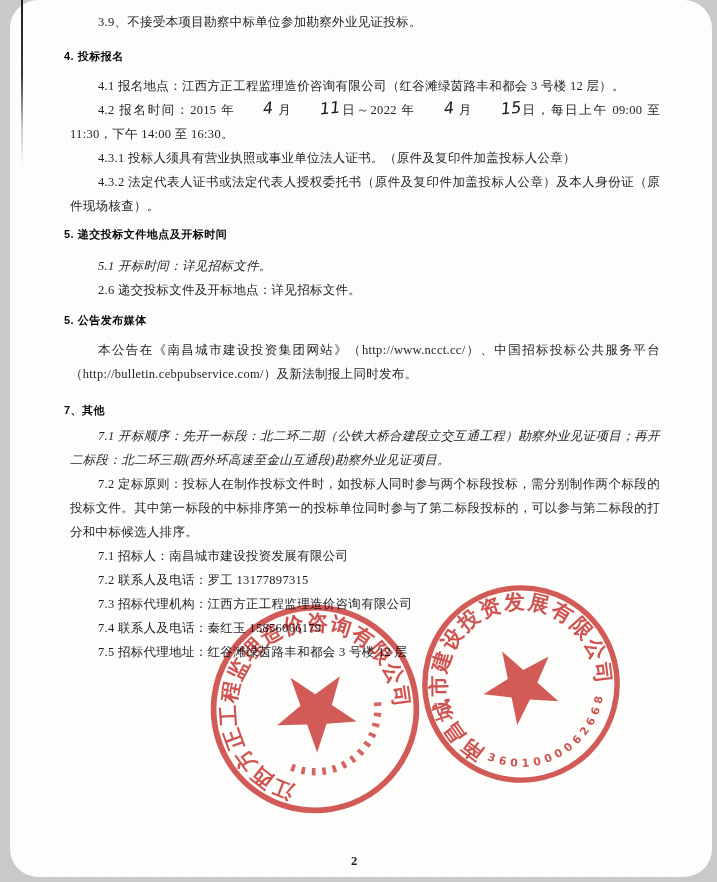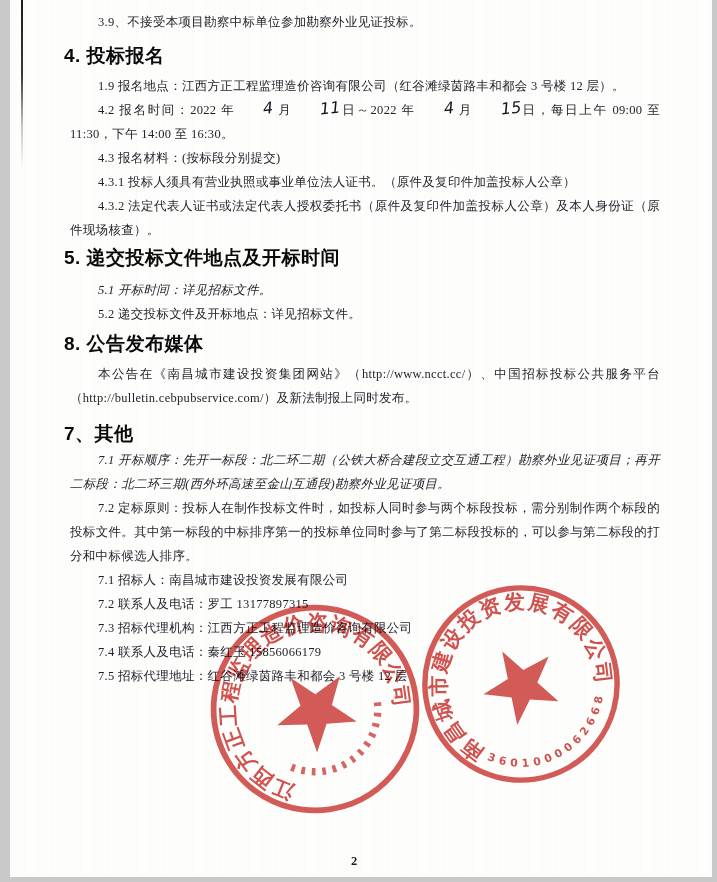--- a/index.html
+++ b/index.html
@@ -7,37 +7,38 @@
   body {
     background:#c9c9c9;
     font-family:"Liberation Serif", serif;
     position:relative;
     overflow:hidden;
   }
   .page {
     position:absolute; left:10px; top:0; right:5px; bottom:5px;
     background:#fdfdfb;
     background-image:repeating-linear-gradient(90deg, rgba(120,140,150,0.025) 0 1px, rgba(0,0,0,0) 1px 14px);
+    border-radius:28px;
   }
   .scanline {
     position:absolute; left:11px; top:0; width:2px; height:168px;
     background:linear-gradient(to bottom,#1c1c1c 0%,#3a3a3a 45%,rgba(90,90,90,0.35) 75%,rgba(120,120,120,0) 100%);
   }
   .content {
     position:absolute; left:0; top:0; width:100%;
     padding:10px 52px 0 60px;
     color:#1e1e28;
     font-size:12.5px;
     letter-spacing:0.3px;
     text-align:justify;
   }
   p.item { line-height:24px; text-indent:28px; }
   h2.h {
     font-family:"Liberation Sans", sans-serif;
-    font-size:19px; font-weight:bold; color:#0a0a0a;
+    font-size:11px; font-weight:bold; color:#0a0a0a;
     line-height:20px; margin-left:-6px; letter-spacing:0.5px;
   }
   .h4 { margin-top:12px; }
   .h5 { margin-top:6px; }
   .h6 { margin-top:8px; }
   .h7 { margin-top:14px; }
   .h8 { margin-top:6px; }
   .after-h { margin-top:8px; }
   .after-h5 { margin-top:10px;font-style:italic; }
   .after-h7 { margin-top:4px;font-style:italic; }
@@ -84,31 +85,30 @@
 </head>
 <body>
 
 <div class="page">
   <div class="scanline"></div>
 
   <div class="content">
     <p class="item">3.9、不接受本项目勘察中标单位参加勘察外业见证投标。</p>
 
     <h2 class="h h4">4. 投标报名</h2>
-    <p class="item after-h">1.9 报名地点：江西方正工程监理造价咨询有限公司（红谷滩绿茵路丰和都会 3 号楼 12 层）。</p>
-    <p class="item"><span>4.2 报名时间：2022 年</span><span class="hw">4</span><span> 月</span><span class="hw">11</span><span>日～2022 年</span><span class="hw">4</span><span> 月</span><span class="hw">15</span><span>日，每日上午 09:00 至 11:30，下午 14:00 至 16:30。</span></p>
-    <p class="item">4.3  报名材料：(按标段分别提交)</p>
+    <p class="item after-h">4.1 报名地点：江西方正工程监理造价咨询有限公司（红谷滩绿茵路丰和都会 3 号楼 12 层）。</p>
+    <p class="item"><span>4.2 报名时间：2015 年</span><span class="hw">4</span><span> 月</span><span class="hw">11</span><span>日～2022 年</span><span class="hw">4</span><span> 月</span><span class="hw">15</span><span>日，每日上午 09:00 至 11:30，下午 14:00 至 16:30。</span></p>
     <p class="item">4.3.1 投标人须具有营业执照或事业单位法人证书。（原件及复印件加盖投标人公章）</p>
     <p class="item">4.3.2 法定代表人证书或法定代表人授权委托书（原件及复印件加盖投标人公章）及本人身份证（原件现场核查）。</p>
 
     <h2 class="h h5">5. 递交投标文件地点及开标时间</h2>
     <p class="item after-h5">5.1 开标时间：详见招标文件。</p>
-    <p class="item">5.2 递交投标文件及开标地点：详见招标文件。</p>
+    <p class="item">2.6 递交投标文件及开标地点：详见招标文件。</p>
 
-    <h2 class="h h6">8. 公告发布媒体</h2>
+    <h2 class="h h6">5. 公告发布媒体</h2>
     <p class="item p6">本公告在《南昌城市建设投资集团网站》（http://www.ncct.cc/）、中国招标投标公共服务平台（http://bulletin.cebpubservice.com/）及新法制报上同时发布。</p>
 
     <h2 class="h h7">7、其他</h2>
     <p class="item after-h7">7.1 开标顺序：先开一标段：北二环二期（公铁大桥合建段立交互通工程）勘察外业见证项目；再开二标段：北二环三期(西外环高速至金山互通段)勘察外业见证项目。</p>
     <p class="item">7.2 定标原则：投标人在制作投标文件时，如投标人同时参与两个标段投标，需分别制作两个标段的投标文件。其中第一标段的中标排序第一的投标单位同时参与了第二标段投标的，可以参与第二标段的打分和中标候选人排序。</p>
 
     <p class="item after-h8">7.1 招标人：南昌城市建设投资发展有限公司</p>
     <p class="item">7.2 联系人及电话：罗工  13177897315</p>
     <p class="item">7.3 招标代理机构：江西方正工程监理造价咨询有限公司</p>
     <p class="item">7.4 联系人及电话：秦红玉    15856066179</p>

